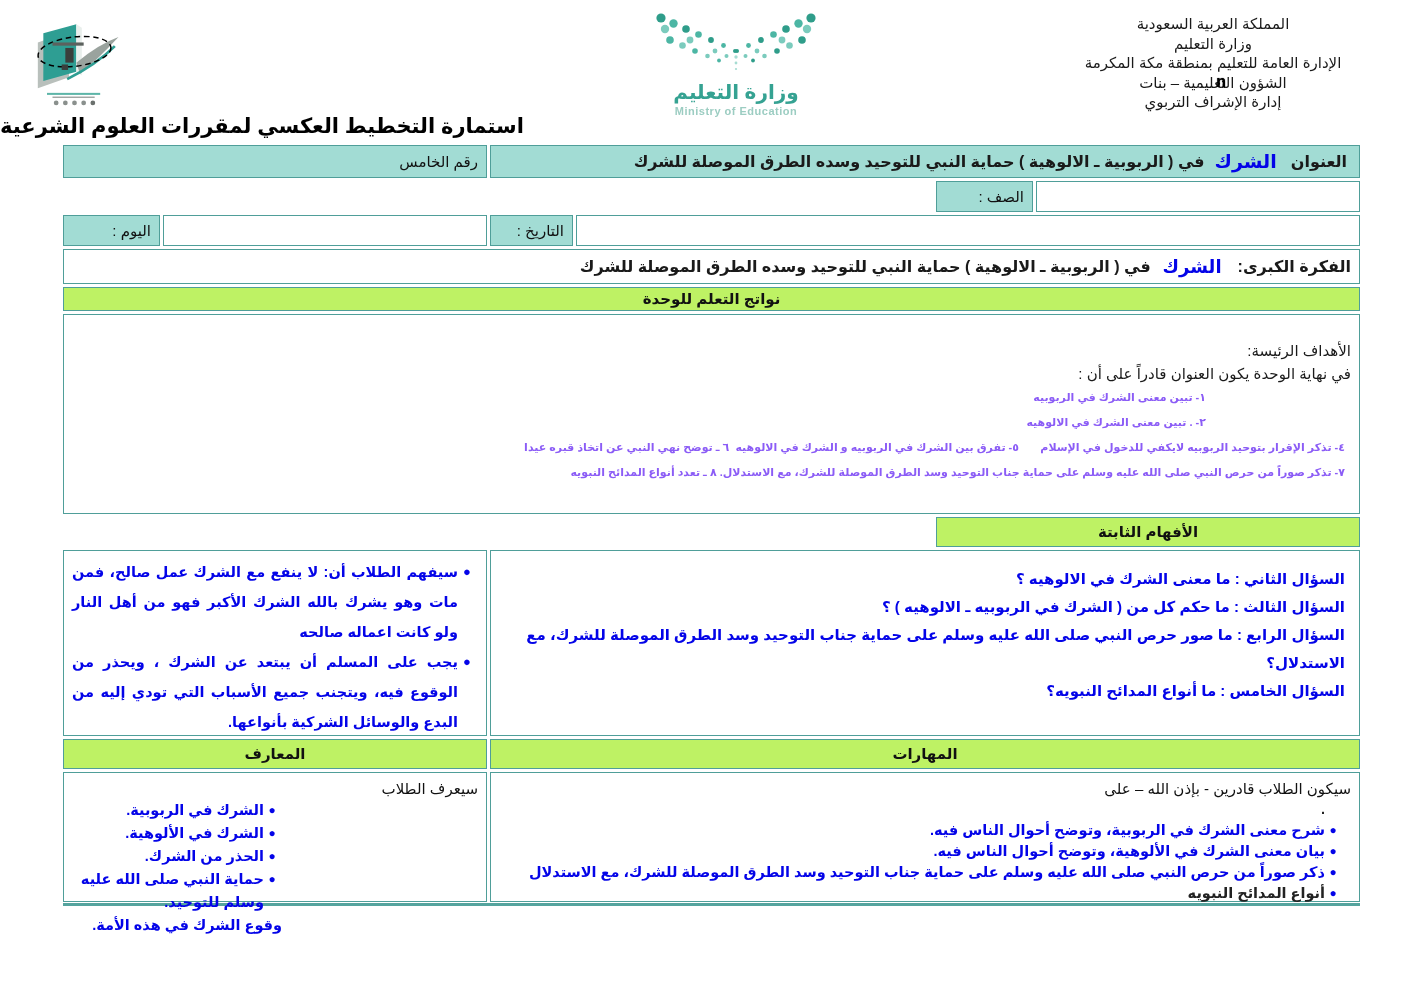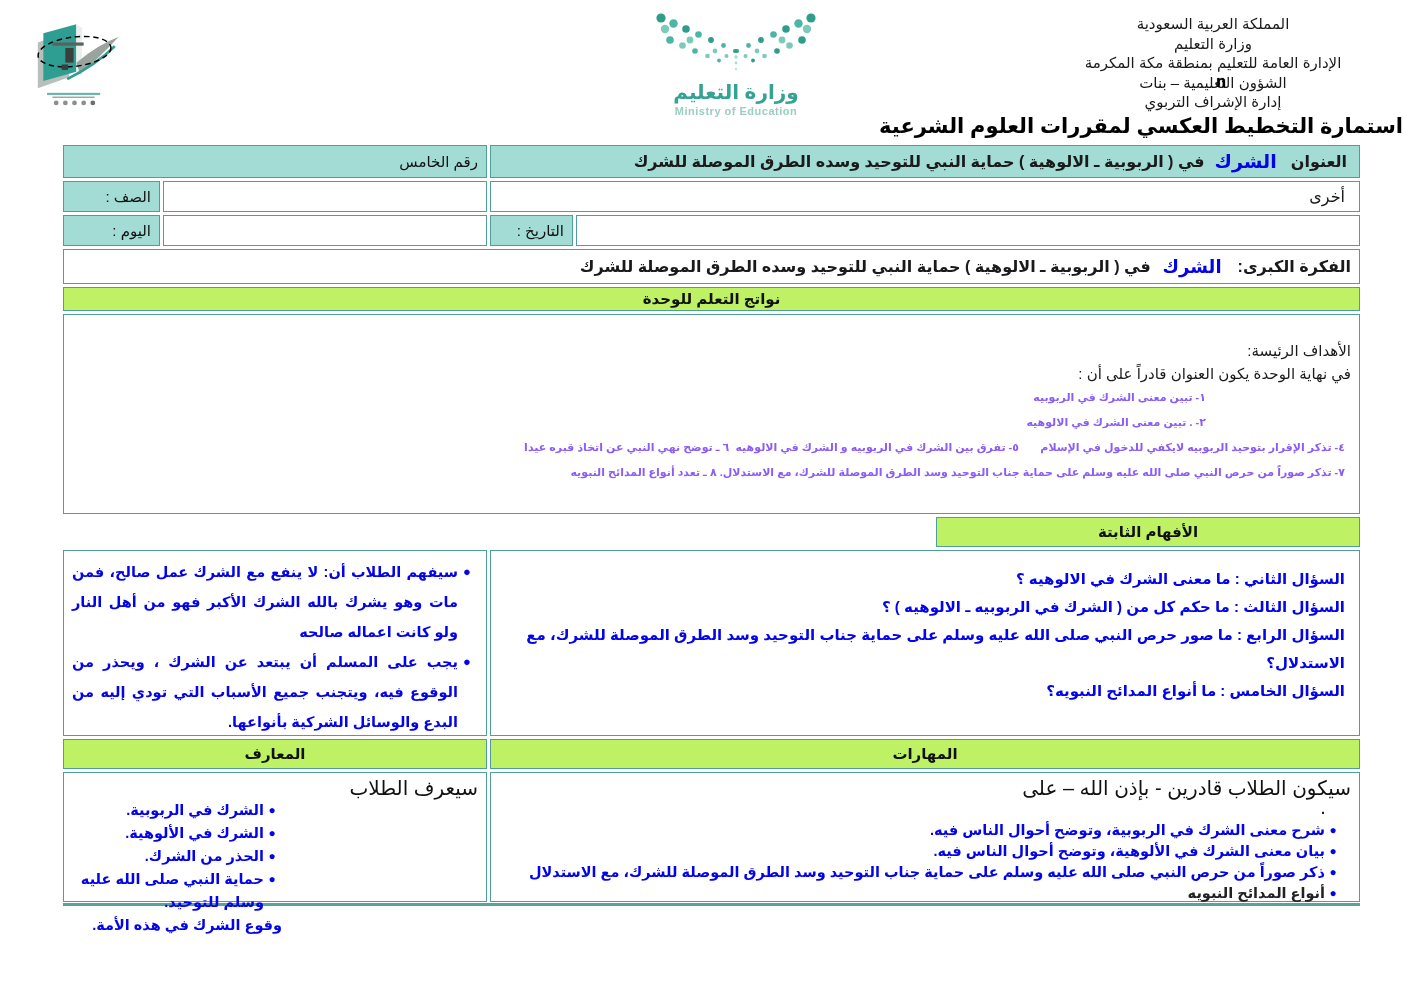--- a/index.html
+++ b/index.html
@@ -14,21 +14,21 @@
   .hdr-text .artifact { position:absolute; font-weight:bold; font-size:16px; letter-spacing:-1px;
               top:-1px; right:158px; color:#000; text-shadow:0 0 1px #000; }
   .logo-center { position:absolute; left:636px; top:12px; width:200px; text-align:center; }
   .logo-center .ar { color:#35a292; font-size:20px; font-weight:bold; letter-spacing:1px; margin-top:2px; }
   .logo-center .en { color:#9ccdc2; font-size:11px; font-weight:bold; letter-spacing:.5px; margin-top:1px; }
   .logo-left { position:absolute; right:auto; left:1278px; top:18px; }
   
   .logo-left { left:auto; right:1268px; }
 
   
-  .doc-title { text-align:right; font-size:21px; font-weight:bold; color:#000; margin-top:2px; }
+  .doc-title { text-align:left; font-size:21px; font-weight:bold; color:#000; margin-top:2px; }
 
   
   .wbtable { margin:7px 43px 0 63px; width:1297px; display:flex; flex-direction:column; gap:3px;
              border-bottom:3px solid #55a49e; padding-bottom:1px; }
   .trow { display:flex; gap:3px; }
   .cell { border:1px solid #4f9e99; background:#fff; display:flex; align-items:center; }
   .teal-l { background:#a2dcd4; }
   .teal-m { background:#bef264; }
   .hdr-cell { justify-content:center; font-weight:bold; font-size:15px; color:#111; }
 
@@ -65,21 +65,21 @@
   
   .uwrap { display:block; padding:6px 10px 0 8px; }
   .uwrap li { list-style:none; display:flex; font-weight:bold; color:#0404e8;
               font-size:14.5px; line-height:30px; }
   .uwrap .blt { width:18px; flex:0 0 18px; text-align:center; font-size:13px; }
   .uwrap .txt { flex:1; }
   .uwrap .j .txt { text-align:justify; }
 
   
   .swrap { display:block; padding:5px 8px 0 8px; }
-  .swrap .intro, .kwrap .intro { font-size:20px; line-height:21px; color:#111; }
+  .swrap .intro, .kwrap .intro { font-size:15px; line-height:21px; color:#111; }
   .swrap li { list-style:none; display:flex; justify-content:flex-start; font-weight:bold;
               font-size:14.5px; line-height:21px; padding-right:10px; }
   .swrap .blt { width:16px; flex:0 0 16px; text-align:center; color:#0404e8; font-size:12px; }
   .swrap .nob .blt { visibility:hidden; }
   .swrap .blue-t { color:#0404e8; } .swrap .black-t { color:#222; }
 
   
   .kwrap { display:block; padding:5px 8px 0 8px; }
   .kwrap li { list-style:none; display:flex; font-weight:bold; color:#0404e8;
               font-size:14.5px; line-height:23px; padding-right:198px; }
@@ -178,23 +178,20 @@
   <div class="trow h-r1">
     <div class="cell teal-l w-main unit-title">
       <span>العنوان</span>
       <span class="hl">الشرك</span>
       <span>في ( الربوبية ـ الالوهية )  حماية النبي للتوحيد وسده الطرق الموصلة للشرك</span>
     </div>
     <div class="cell teal-l w-side lbl">رقم الخامس</div>
   </div>
 
   <div class="trow h-r2">
-    <div class="cell w-main other">
-        <span>أخرى</span>
-      </div>
     <div class="cell w-mid"></div>
     <div class="cell teal-l w-lbl lbl">الصف :</div>
   </div>
 
   <div class="trow h-r3">
     <div class="cell w-long"></div>
     <div class="cell teal-l w-date lbl">التاريخ :</div>
     <div class="cell w-mid"></div>
     <div class="cell teal-l w-lbl lbl">اليوم :</div>
   </div>

